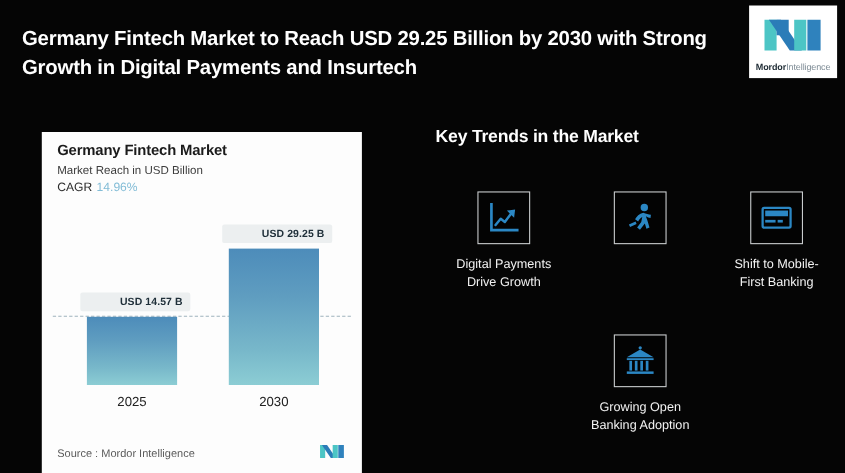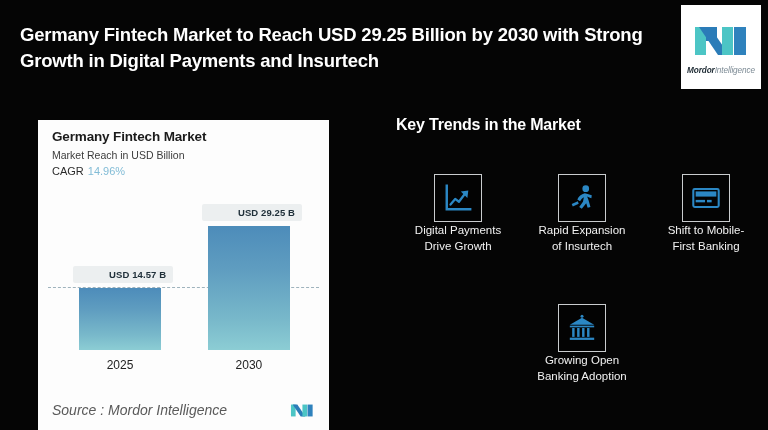--- a/index.html
+++ b/index.html
@@ -20,28 +20,27 @@
     font-size:18.5px;
     font-weight:bold;
     line-height:1.42;
     letter-spacing:-0.2px;
   }
 
   
   #brand-logo {
     position:absolute;
     left:681px; top:5px;
-    width:80px; height:84px;
+    width:80px; height:66px;
     background:#ffffff;
     display:flex;
     flex-direction:column;
     align-items:center;
     justify-content:center;
     padding-top:2px;
-    font-style:italic;
   }
   #brand-mark { width:56px; height:40px; display:block; }
   #brand-wordmark {
     margin-top:5px;
     font-size:8.2px;
     white-space:nowrap;
     letter-spacing:-0.1px;
   }
   #brand-wordmark .w1 { color:#1d2a33; font-weight:bold; }
   #brand-wordmark .w2 { color:#7d8b95; font-weight:normal; }
@@ -101,24 +100,23 @@
     position:absolute;
     font-size:12px;
     color:#222222;
     text-align:center;
     white-space:nowrap;
   }
 
   #chart-source {
     position:absolute;
     left:14px; bottom:12px;
-    font-size:14px;
+    font-size:10px;
     color:#5a5a5a;
     white-space:nowrap;
-    font-style:italic;
   }
   #chart-source-mark {
     position:absolute;
     right:14px; bottom:11px;
     width:26px; height:17px;
   }
 
   
   #trends-title {
     position:absolute;
@@ -135,20 +133,21 @@
   }
   .trend-icon-box {
     width:48px; height:48px;
     border:1.2px solid #c9ccce;
     display:flex;
     align-items:center;
     justify-content:center;
     background:#030303;
   }
   .trend-label {
+    margin-top:11px;
     font-size:11.5px;
     line-height:1.42;
     color:#f2f2f2;
     text-align:center;
     white-space:pre-line;
   }
   #trend-0 { left:398px; top:174px; }
   #trend-1 { left:522px; top:174px; }
   #trend-2 { left:646px; top:174px; }
   #trend-3 { left:522px; top:304px; }
@@ -213,22 +212,20 @@
 </div>
 
 <div class="trend-item" id="trend-1">
   <div class="trend-icon-box">
     <svg width="30" height="30" viewBox="0 0 32 32">
       <circle cx="20" cy="6" r="3.6" fill="#2b87c4"></circle>
       <path d="M19 11 C15 12 12.5 14.5 11 17.5 L14 19.5 C15 17.5 16.5 16 18 15.2 L17 20 L13 25.5 L15.8 27.5 L20.5 21.5 L22 26.5 L25 25.5 L23 18.5 L21.5 14.5 C23 15.5 24.5 16 26 16.2 L26.4 13 C24 12.7 21.8 11.8 19 11 Z" fill="#2b87c4"></path>
       <path d="M11.5 19.5 L5 22.5 L6.2 25 L12.5 22" fill="#2b87c4"></path>
     </svg>
   </div>
-  <div class="trend-label">Rapid Expansion
-of Insurtech</div>
 </div>
 
 <div class="trend-item" id="trend-2">
   <div class="trend-icon-box">
     <svg width="32" height="32" viewBox="0 0 34 34">
       <rect x="3.5" y="7.5" width="27" height="19" rx="1.5" fill="none" stroke="#2b87c4" stroke-width="2.2"></rect>
       <rect x="6" y="10" width="22" height="5.5" fill="#2b87c4"></rect>
       <rect x="6" y="19" width="10" height="2.6" fill="#2b87c4"></rect>
       <rect x="18" y="19" width="5" height="2.6" fill="#2b87c4"></rect>
     </svg>

